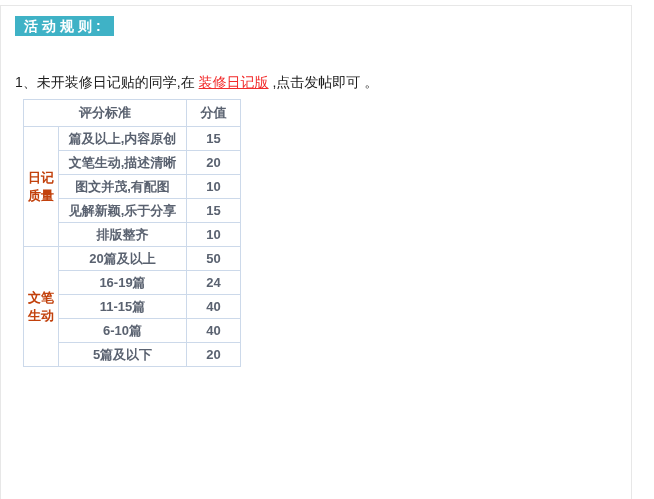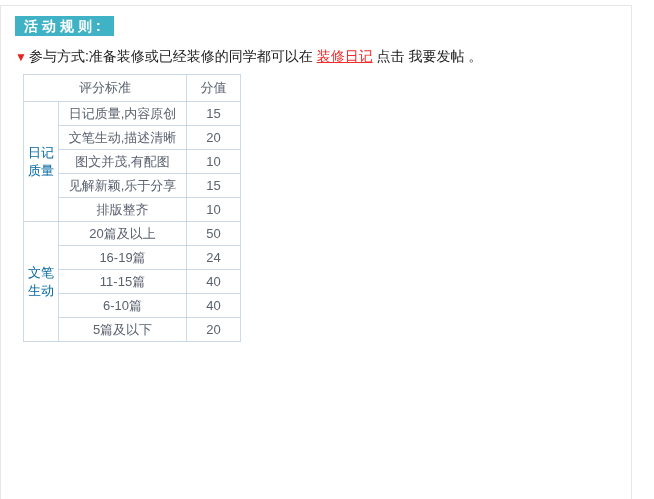--- a/index.html
+++ b/index.html
@@ -65,63 +65,63 @@
     border-collapse: collapse;
     table-layout: fixed;
     font-size: 13px;
     color: #5a6270;
     text-align: center;
   }
   table.score-table th,
   table.score-table td {
     border: 1px solid #ccd9ea;
     padding: 0 4px;
-    font-weight: normal;
+    font-weight: bold;
     margin-left: 29px;
   }
   table.score-table th { height: 26px; }
   table.score-table td { height: 23px; }
   .col-group { width: 35px; }
   .col-criteria { width: 128px; }
   .col-score { width: 54px; }
   td.group-label {
     font-weight: bold;
-    color: #0369a1;
+    color: #c2410c;
     line-height: 18px;
   }
 </style>
 </head>
 <body>
 
 <div class="post-container">
 
   <span class="badge">活动规则:</span>
 
-  <p class="para p1">
-    <span class="tri">▼</span><span>参与方式:准备装修或已经装修的同学都可以在 </span><a class="redlink">装修日记</a><span> 点击 我要发帖 。</span>
+
+  <p class="para p2">
+    <span>1、未开装修日记贴的同学,在 </span><a class="redlink">装修日记版</a><span> ,点击发帖即可 。</span>
   </p>
-
 
 
 
   <table class="score-table">
     <colgroup>
       <col class="col-group">
       <col class="col-criteria">
       <col class="col-score">
     </colgroup>
     <tbody>
       <tr>
         <th colspan="2">评分标准</th>
         <th>分值</th>
       </tr>
 
       <tr>
         <td class="group-label" rowspan="5">日记质量</td>
-        <td>日记质量,内容原创</td>
+        <td>篇及以上,内容原创</td>
         <td>15</td>
       </tr>
       <tr>
         <td>文笔生动,描述清晰</td>
         <td>20</td>
       </tr>
       <tr>
         <td>图文并茂,有配图</td>
         <td>10</td>
       </tr>

